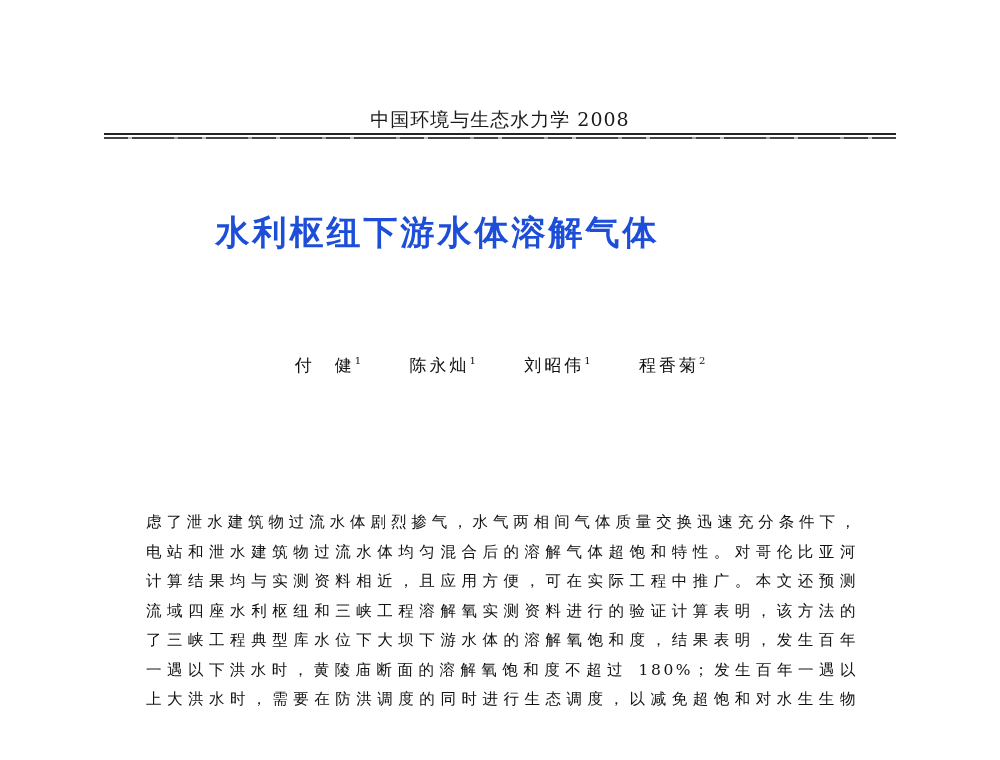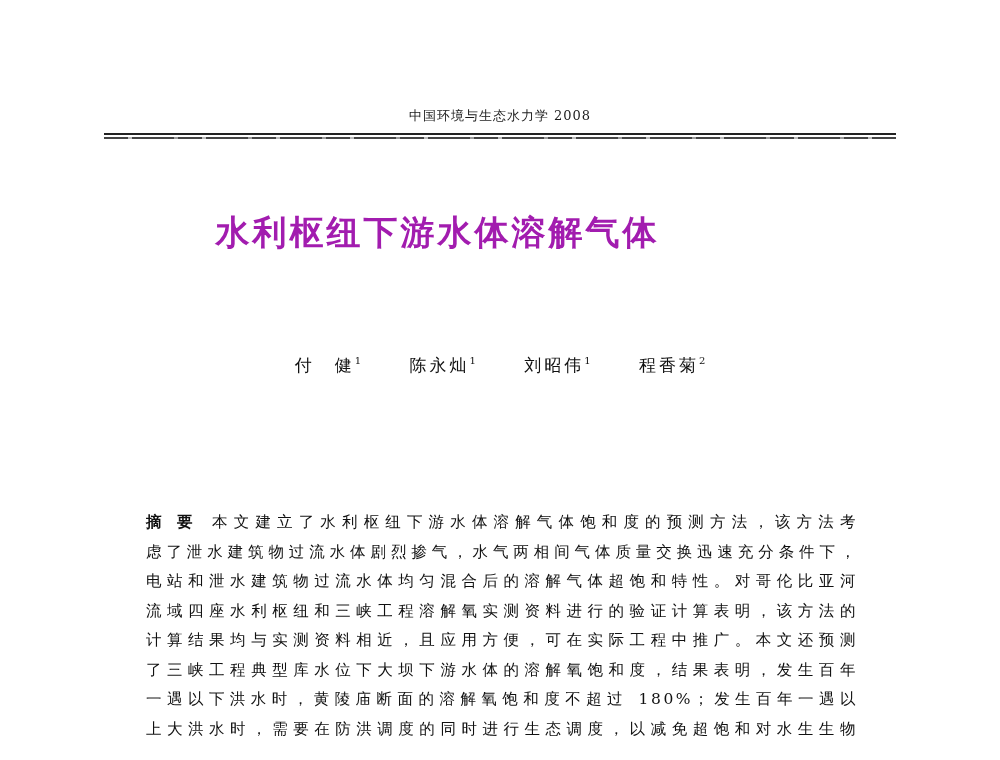--- a/index.html
+++ b/index.html
@@ -20,21 +20,21 @@
       left: 0; top: 0;
       width: 1000px;
       height: 760px;
     }
     .running-header {
       position: absolute;
       top: 107px;
       left: 0;
       width: 1000px;
       text-align: center;
-      font-size: 13px;
+      font-size: 19px;
       letter-spacing: 1px;
       color: #1a1a1a;
     }
     .header-rule {
       position: absolute;
       left: 104px;
       width: 792px;
     }
     .header-rule.r1 {
       top: 133px;
@@ -50,21 +50,21 @@
       position: absolute;
       top: 208px;
       left: 0;
       width: 875px;
       text-align: center;
       font-family: "DejaVu Sans", "Liberation Sans", sans-serif;
       font-weight: bold;
       font-size: 34px;
       line-height: 48px;
       letter-spacing: 3px;
-      color: #a21caf;
+      color: #1d4ed8;
     }
     .authors {
       position: absolute;
       top: 354px;
       left: 0;
       width: 1000px;
       text-align: center;
       font-size: 17px;
       letter-spacing: 3px;
     }
@@ -121,23 +121,22 @@
 
   <div class="authors">
     <span class="author"><span>付　健</span><sup>1</sup></span>
     <span class="author"><span>陈永灿</span><sup>1</sup></span>
     <span class="author"><span>刘昭伟</span><sup>1</sup></span>
     <span class="author"><span>程香菊</span><sup>2</sup></span>
   </div>
 
 
   <div class="abstract">
-    <span class="line"><span class="abs-label">摘要</span><span>本文建立了水利枢纽下游水体溶解气体饱和度的预测方法，该方法考</span></span>
     <span class="line">虑了泄水建筑物过流水体剧烈掺气，水气两相间气体质量交换迅速充分条件下，</span>
     <span class="line">电站和泄水建筑物过流水体均匀混合后的溶解气体超饱和特性。对哥伦比亚河</span>
+    <span class="line">计算结果均与实测资料相近，且应用方便，可在实际工程中推广。本文还预测</span>
     <span class="line">流域四座水利枢纽和三峡工程溶解氧实测资料进行的验证计算表明，该方法的</span>
-    <span class="line">计算结果均与实测资料相近，且应用方便，可在实际工程中推广。本文还预测</span>
     <span class="line">了三峡工程典型库水位下大坝下游水体的溶解氧饱和度，结果表明，发生百年</span>
     <span class="line">一遇以下洪水时，黄陵庙断面的溶解氧饱和度不超过 180%；发生百年一遇以</span>
     <span class="line">上大洪水时，需要在防洪调度的同时进行生态调度，以减免超饱和对水生生物</span>
   </div>
 
 </div>
 
 </body></html>

